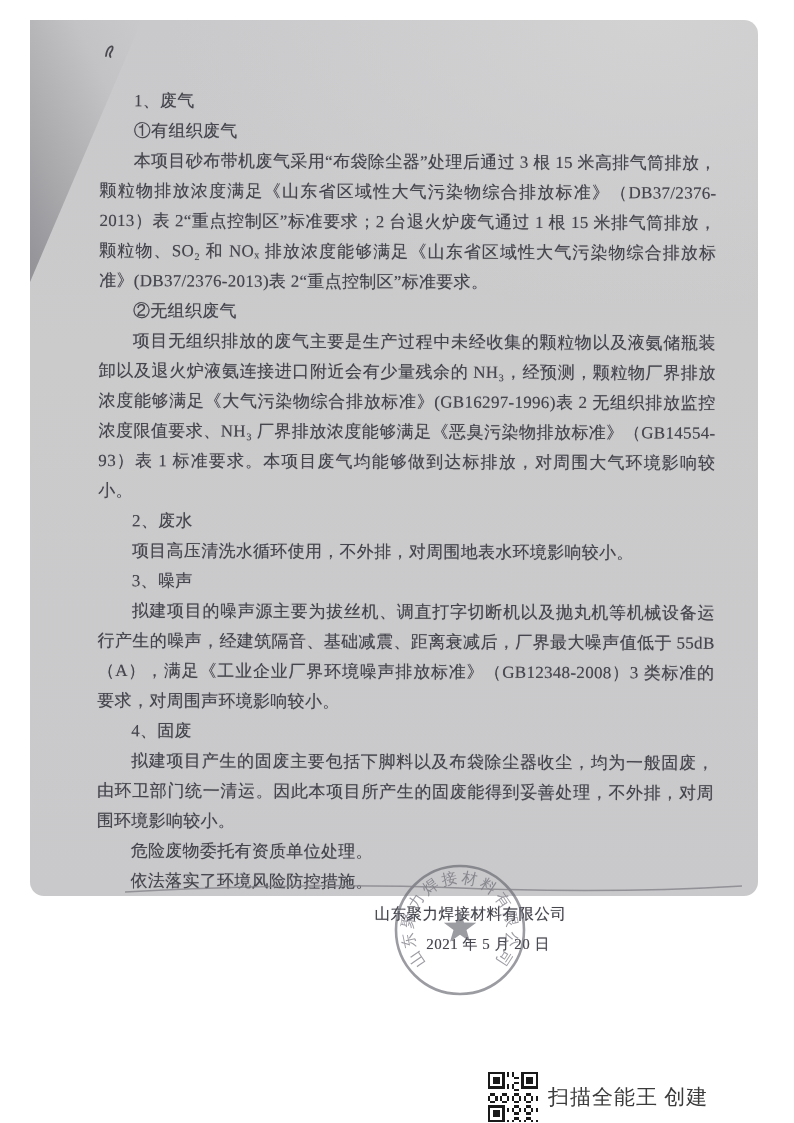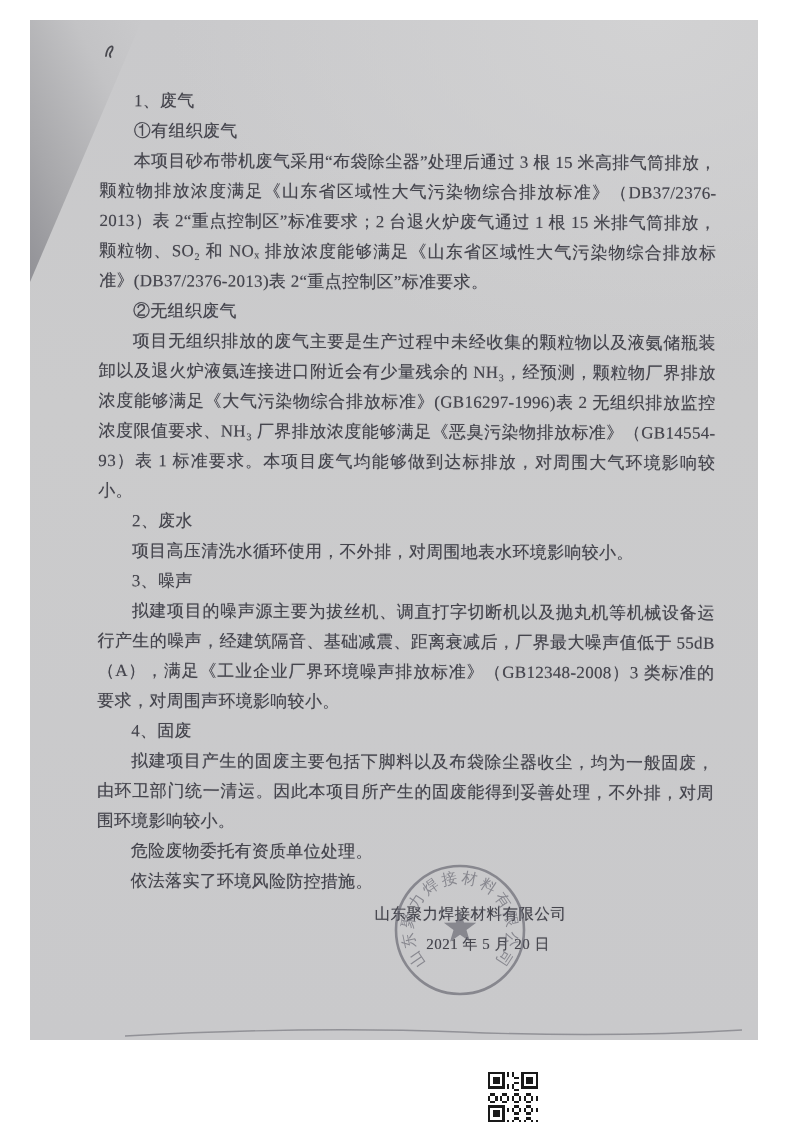--- a/index.html
+++ b/index.html
@@ -5,24 +5,25 @@
   :root{
     --paper:#cbcbcc; --ink:#45454d; --seal:#5f5f6a; --footer-ink:#3b3b3b;
   }
   html,body{margin:0;padding:0;}
   body{
     width:794px;height:1123px;position:relative;background:#ffffff;
     overflow:hidden;font-family:"Liberation Serif","DejaVu Serif",serif;
   }
   
   .page{
-    position:absolute;left:30px;top:20px;width:728px;height:1020px;
+    position:absolute;left:30px;top:20px;width:728px;height:876px;
     background:
       radial-gradient(120% 60% at 85% 0%, #d2d2d3 0%, rgba(210,210,211,0) 55%),
       linear-gradient(180deg,#c9c9cb 0%, var(--paper) 38%, #c9c9cb 100%);
+    border-radius: 14px;
   }
   .corner-shadow{
     position:absolute;left:0;top:0;width:112px;height:262px;
     clip-path:polygon(0 0,112px 0,0 262px);
     background:linear-gradient(64deg,#919196 0%,#a8a8ab 30%,#c3c3c5 72%,rgba(203,203,204,0) 100%);
   }
   .ink-mark{position:absolute;left:74px;top:22px;}
   .bottom-edge{position:absolute;left:0;bottom:0;width:728px;height:16px;}
   
   .content{
@@ -185,13 +186,14 @@
       <rect x="0" y="0" width="7" height="7" fill="#1a1a1a"></rect>
       <rect x="1" y="1" width="5" height="5" fill="#ffffff"></rect>
       <rect x="2" y="2" width="3" height="3" fill="#1a1a1a"></rect>
       <rect x="14" y="0" width="7" height="7" fill="#1a1a1a"></rect>
       <rect x="15" y="1" width="5" height="5" fill="#ffffff"></rect>
       <rect x="16" y="2" width="3" height="3" fill="#1a1a1a"></rect>
       <rect x="0" y="14" width="7" height="7" fill="#1a1a1a"></rect>
       <rect x="1" y="15" width="5" height="5" fill="#ffffff"></rect>
       <rect x="2" y="16" width="3" height="3" fill="#1a1a1a"></rect>
     </svg>
+  <span class="footer-label">扫描全能王 创建</span>
 </div>
 
 </body></html>

